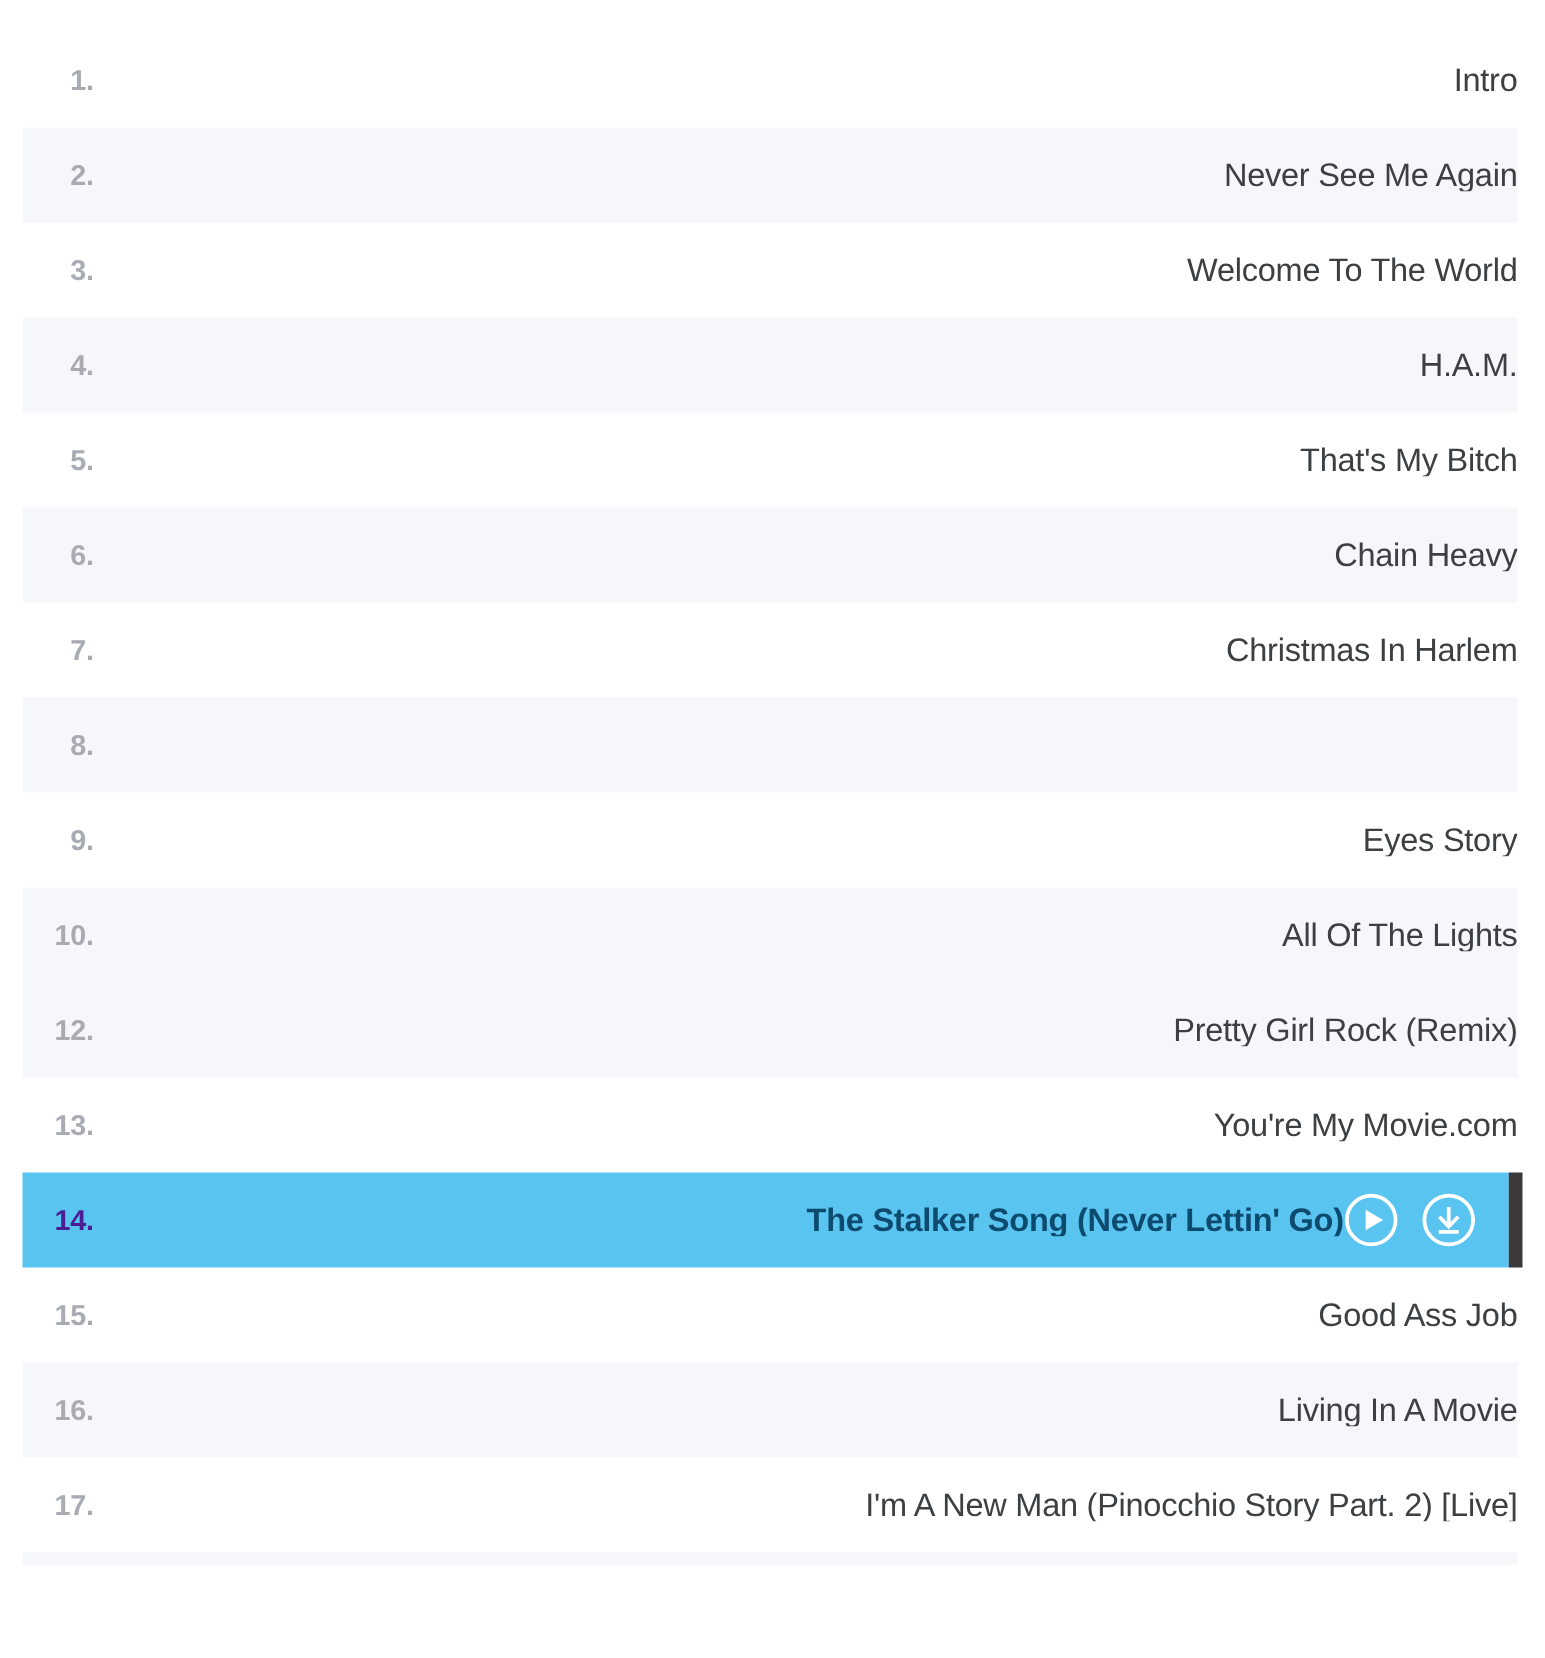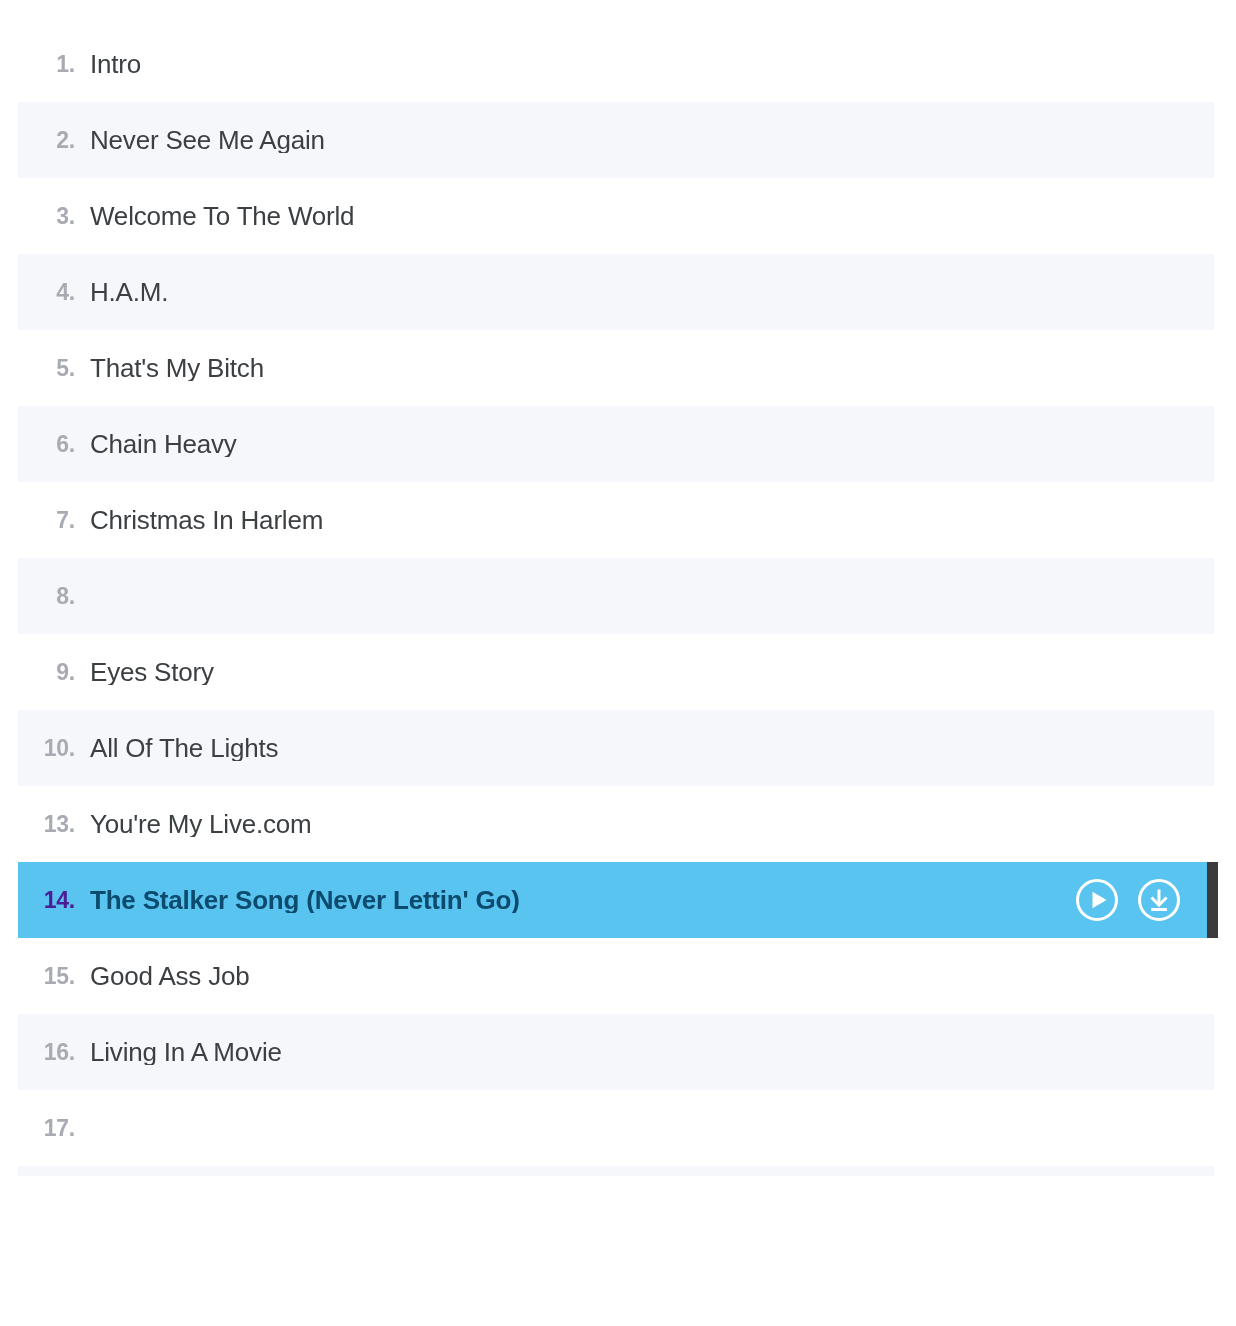--- a/index.html
+++ b/index.html
@@ -65,20 +65,21 @@
   }
 
   .track-title {
     flex: 1 1 auto;
     font-size: 26px;
     color: #3c4043;
     line-height: 1;
     letter-spacing: -0.2px;
     white-space: nowrap;
     overflow: hidden;
+    text-align: right;
   }
 
   .track-row.active .track-num {
     color: #4c1d95;
     font-weight: bold;
   }
 
   .track-row.active .track-title {
     color: #0c4a6e;
     font-weight: bold;
@@ -143,23 +144,27 @@
       <div class="track-num">8.</div>
     </div>
     <div class="track-row">
       <div class="track-num">9.</div>
       <div class="track-title">Eyes Story</div>
     </div>
     <div class="track-row striped">
       <div class="track-num">10.</div>
       <div class="track-title">All Of The Lights</div>
     </div>
+    <div class="track-row striped">
+      <div class="track-num">12.</div>
+      <div class="track-title">Pretty Girl Rock (Remix)</div>
+    </div>
     <div class="track-row">
       <div class="track-num">13.</div>
-      <div class="track-title">You're My Live.com</div>
+      <div class="track-title">You're My Movie.com</div>
     </div>
     <div class="track-row active">
       <div class="track-num">14.</div>
       <div class="track-title">The Stalker Song (Never Lettin' Go)</div>
       <div class="track-actions">
         <span class="icon-btn">
           <svg viewBox="0 0 44 44" width="44" height="44" aria-hidden="true">
             <circle cx="22" cy="22" r="19.5" fill="none" stroke="#ffffff" stroke-width="3"></circle>
             <path d="M17.5 13.8 L31.5 22 L17.5 30.2 Z" fill="#ffffff"></path>
           </svg>
@@ -178,15 +183,16 @@
     <div class="track-row">
       <div class="track-num">15.</div>
       <div class="track-title">Good Ass Job</div>
     </div>
     <div class="track-row striped">
       <div class="track-num">16.</div>
       <div class="track-title">Living In A Movie</div>
     </div>
     <div class="track-row">
       <div class="track-num">17.</div>
+      <div class="track-title">I'm A New Man (Pinocchio Story Part. 2) [Live]</div>
     </div>
   </div>
 <div class="row-sliver"></div>
 
 </body></html>

